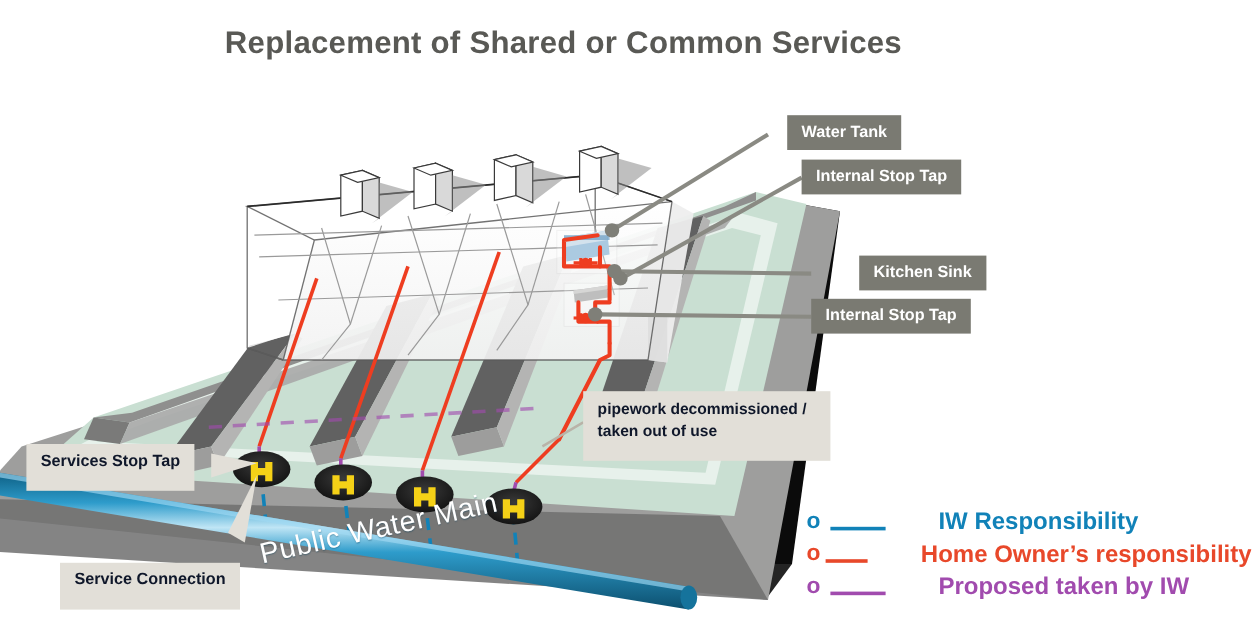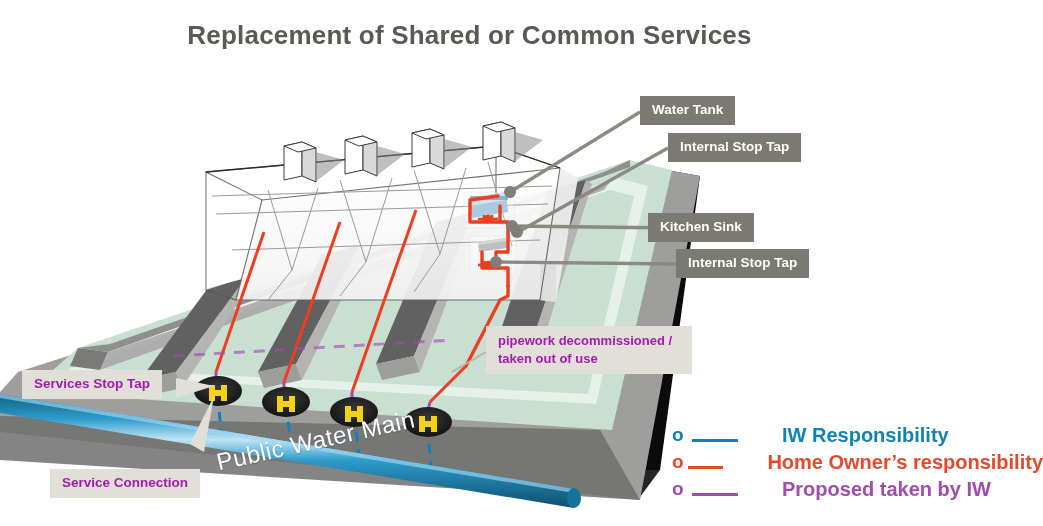--- a/index.html
+++ b/index.html
@@ -18,23 +18,23 @@
   #title-inner{display:inline-block;transform:translateX(-52px);}
 
   
   .label-dark{
     background:#7a7a72;color:#ffffff;
     font-size:13.5px;font-weight:bold;
     padding:6px 12px 7px 12px;
     white-space:nowrap;line-height:1.15;
   }
   .label-light{
-    background:#e2dfd8;color:#a21caf;
+    background:#e2dfd8;color:#0f172a;
     font-size:13.5px;font-weight:bold;
-    padding:6px 12px 7px 12px;
+    padding:6px 12px 17px 12px;
     white-space:nowrap;line-height:1.15;
   }
   .label-light.two-line{white-space:normal;line-height:1.35;font-size:13px;}
 
   
   #legend{left:672px;top:421px;width:371px;}
   .legend-row{display:flex;align-items:center;height:27px;}
   .legend-o{
     width:18px;font-size:19px;font-weight:bold;line-height:1;
     text-align:left;
@@ -301,25 +301,25 @@
       <polygon points="190,444 214,396 204,452"></polygon>
     </g>
 
     <g stroke="#b9b3a8" stroke-width="2" fill="none">
       <line x1="486" y1="352" x2="452" y2="372"></line>
     </g>
   </svg>
 
   <div class="abs" id="pwm-text">Public Water Main</div>
 
-  <div class="abs label-dark" style="left:640px;top:96px;">Water Tank</div>
+  <div class="abs label-dark" style="left:656px;top:96px;">Water Tank</div>
 
   <div class="abs label-dark" style="left:668px;top:133px;">Internal Stop Tap</div>
 
-  <div class="abs label-dark" style="left:648px;top:213px;">Kitchen Sink</div>
+  <div class="abs label-dark" style="left:716px;top:213px;">Kitchen Sink</div>
 
   <div class="abs label-dark" style="left:676px;top:249px;">Internal Stop Tap</div>
 
   <div class="abs label-light" style="left:22px;top:370px;">Services Stop Tap</div>
 
   <div class="abs label-light" style="left:50px;top:437px;margin-top:32px;">Service Connection</div>
 
   <div class="abs label-light two-line" style="left:486px;top:326px;width:182px;">
     <div>pipework decommissioned /</div>
     <div>taken out of use</div>

